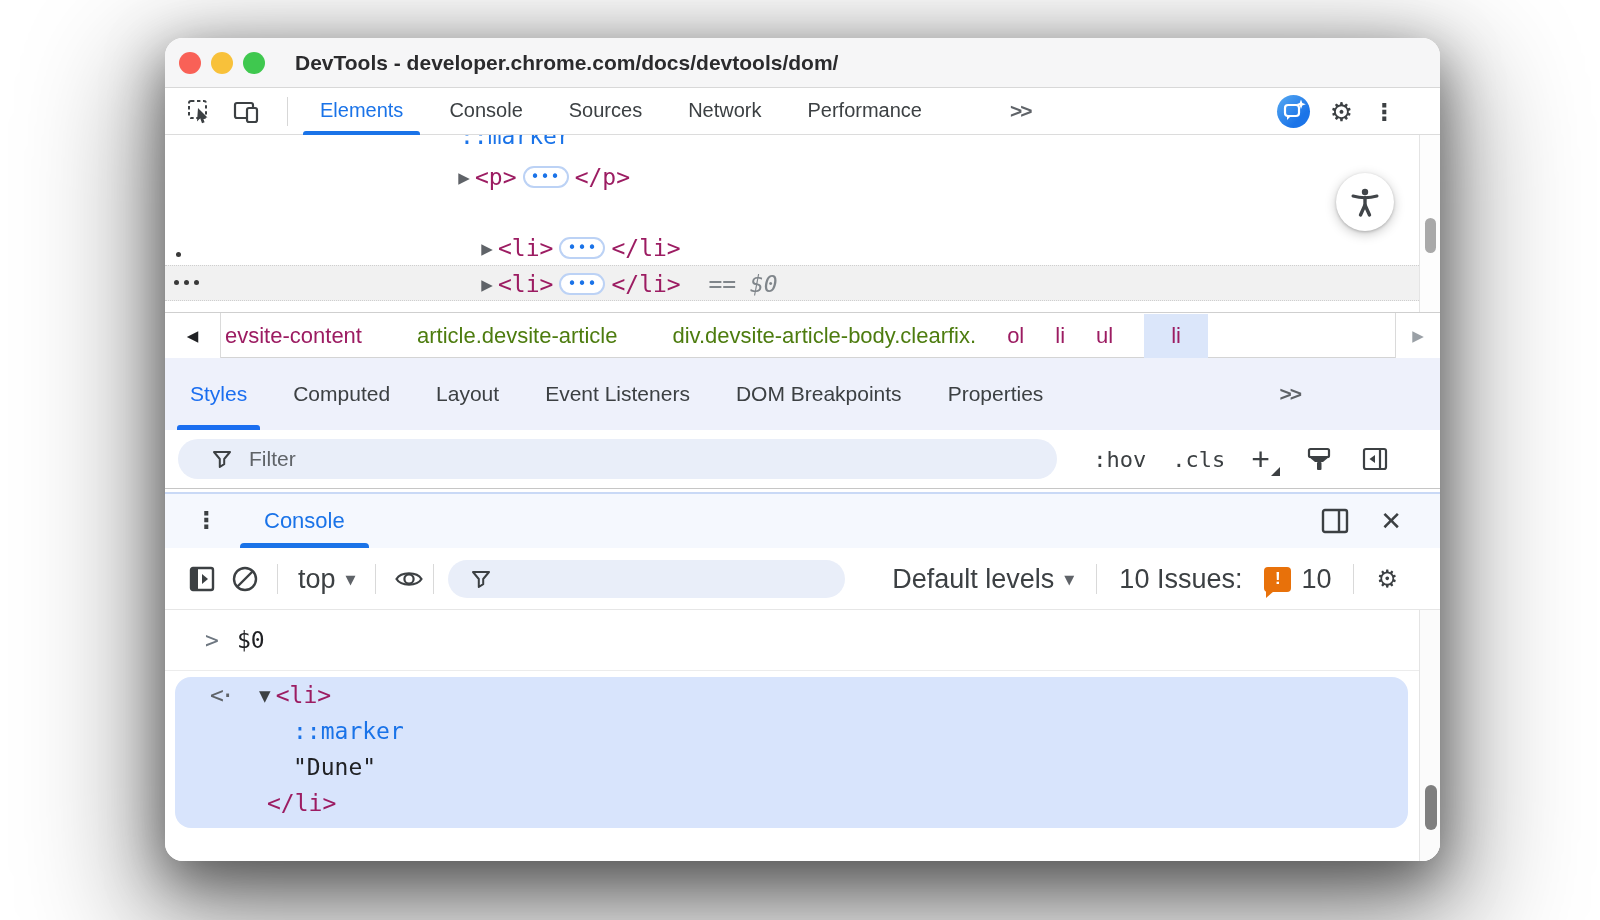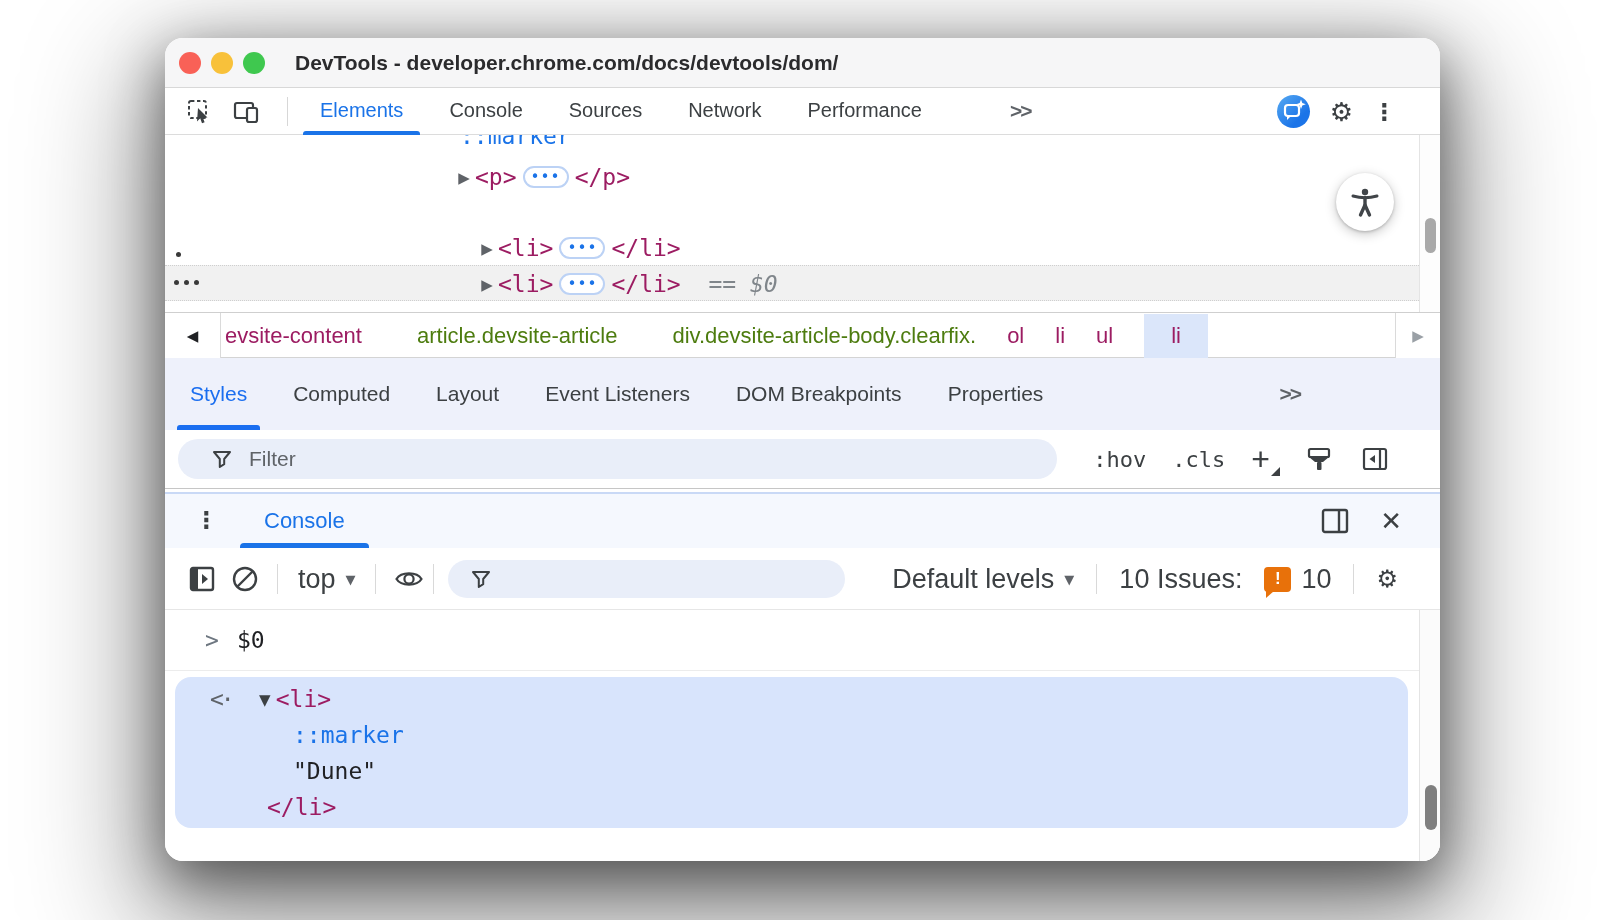--- a/index.html
+++ b/index.html
@@ -140,21 +140,21 @@
 
   
   .con-content { position:absolute; left:0; top:572px; right:0; bottom:0; background:#fff; }
   .cmd-row { position:absolute; left:0; top:0; width:1254px; height:61px;
              border-bottom:1px solid #ececec; }
   .prompt { position:absolute; left:40px; top:0; height:61px; line-height:61px; color:#6e7781;
             font-size:23px; }
   .cmd-text { position:absolute; left:72px; top:0; height:61px; line-height:61px; color:#202124; }
   .result-block { position:absolute; left:10px; top:67px; width:1233px; height:151px;
                   background:#d8e4fc; border-radius:16px; }
-  .res-line { position:absolute; left:0; height:36px; line-height:44px; white-space:nowrap; }
+  .res-line { position:absolute; left:0; height:36px; line-height:36px; white-space:nowrap; }
   .ret-arrow { color:#5f6368; letter-spacing:-3px; }
   .res-text { color:#202124; }
   .con-scroll { position:absolute; right:0; top:0; bottom:0; width:21px;
                 border-left:1px solid #e4e4e4; background:#fbfbfb; }
   .con-thumb { position:absolute; left:5px; top:175px; width:12px; height:45px; background:#7f7f7f;
                border-radius:6px; }
 
   svg { display:block; }
 </style>
 </head>

